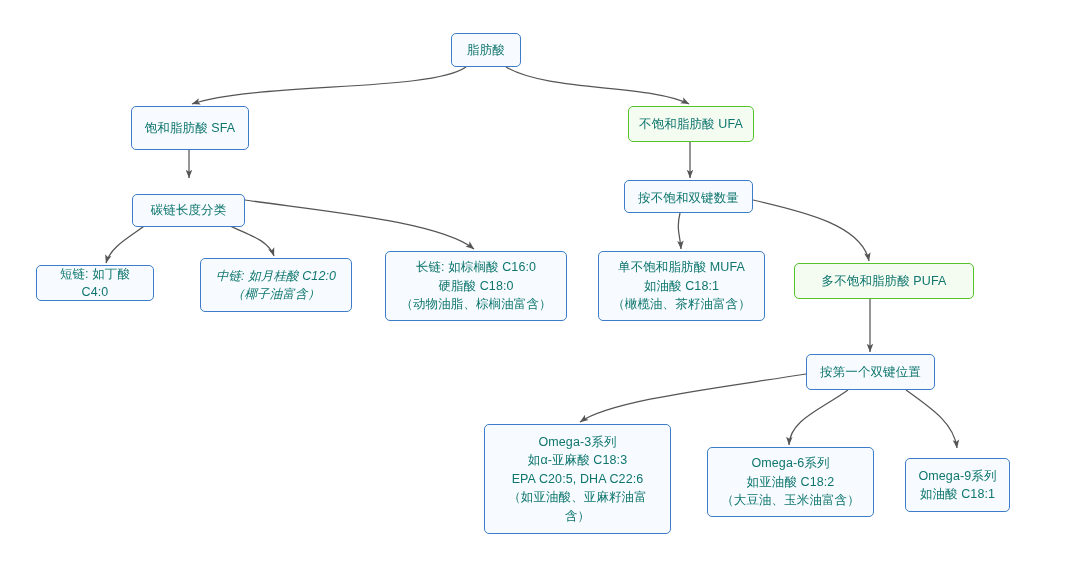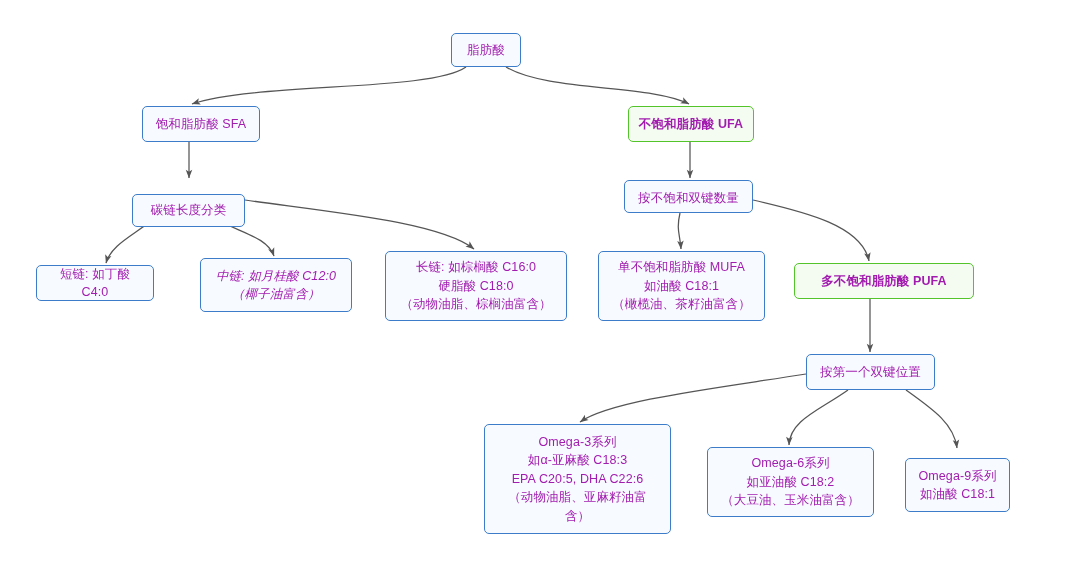--- a/index.html
+++ b/index.html
@@ -32,33 +32,32 @@
     box-sizing: border-box;
     display: flex;
     align-items: center;
     justify-content: center;
     text-align: center;
     border-radius: 5px;
     border-width: 1.3px;
     border-style: solid;
     font-size: 12.5px;
     line-height: 18.5px;
-    color: #a21caf;
+    color: #0f766e;
     white-space: pre-line;
     padding: 5px 9px;
     letter-spacing: 0.1px;
   }
   .node.blue {
     background: #f7fbff;
     border-color: #3d7cc9;
   }
   .node.green {
     background: #f4fbf1;
     border-color: #53c42a;
-    font-weight: bold;
   }
   .node-text {
     display: block;
     width: 100%;
     white-space: pre-line;
   }
 </style>
 </head>
 <body>
 
@@ -80,39 +79,39 @@
         <path d="M 680 213 C 676 230 680 234 681 249" fill="none" stroke="#555555" stroke-width="1.25" marker-end="url(#arrowhead)"></path>
         <path d="M 753 200 C 806 212 862 226 869 261" fill="none" stroke="#555555" stroke-width="1.25" marker-end="url(#arrowhead)"></path>
         <path d="M 870 299 L 870 352" fill="none" stroke="#555555" stroke-width="1.25" marker-end="url(#arrowhead)"></path>
         <path d="M 806 374 C 718 388 612 400 580 422" fill="none" stroke="#555555" stroke-width="1.25" marker-end="url(#arrowhead)"></path>
         <path d="M 848 390 C 820 410 790 420 789 445" fill="none" stroke="#555555" stroke-width="1.25" marker-end="url(#arrowhead)"></path>
         <path d="M 906 390 C 934 410 954 424 957 448" fill="none" stroke="#555555" stroke-width="1.25" marker-end="url(#arrowhead)"></path>
       </g>
   </svg>
   <div id="nodes-group">
       <div class="node blue" style="left: 451px; top: 33px; width: 70px; height: 34px;"><span class="node-text">脂肪酸</span></div>
-      <div class="node blue" style="left: 131px; top: 106px; width: 118px; height: 36px; margin-left: 11px;"><span class="node-text">饱和脂肪酸 SFA</span></div>
+      <div class="node blue" style="left: 131px; top: 106px; width: 118px; height: 44px;"><span class="node-text">饱和脂肪酸 SFA</span></div>
       <div class="node green" style="left: 628px; top: 106px; width: 126px; height: 36px;"><span class="node-text">不饱和脂肪酸 UFA</span></div>
       <div class="node blue" style="left: 132px; top: 180px; width: 113px; height: 33px; margin-top: 14px;"><span class="node-text">碳链长度分类</span></div>
       <div class="node blue" style="left: 624px; top: 180px; width: 129px; height: 33px; align-items: flex-end;"><span class="node-text">按不饱和双键数量</span></div>
       <div class="node blue" style="left: 36px; top: 265px; width: 118px; height: 36px;"><span class="node-text">短链: 如丁酸 C4:0</span></div>
       <div class="node blue" style="left: 200px; top: 258px; width: 152px; height: 54px; font-style: italic;"><span class="node-text">中链: 如月桂酸 C12:0
 （椰子油富含）</span></div>
       <div class="node blue" style="left: 385px; top: 251px; width: 182px; height: 70px;"><span class="node-text">长链: 如棕榈酸 C16:0
 硬脂酸 C18:0
 （动物油脂、棕榈油富含）</span></div>
       <div class="node blue" style="left: 598px; top: 251px; width: 167px; height: 70px;"><span class="node-text">单不饱和脂肪酸 MUFA
 如油酸 C18:1
 （橄榄油、茶籽油富含）</span></div>
       <div class="node green" style="left: 794px; top: 263px; width: 180px; height: 36px;"><span class="node-text">多不饱和脂肪酸 PUFA</span></div>
       <div class="node blue" style="left: 806px; top: 354px; width: 129px; height: 36px; justify-content: center;"><span class="node-text">按第一个双键位置</span></div>
       <div class="node blue" style="left: 484px; top: 424px; width: 187px; height: 110px;"><span class="node-text">Omega-3系列
 如α-亚麻酸 C18:3
 EPA C20:5, DHA C22:6
-（动物油脂、亚麻籽油富
+（如亚油酸、亚麻籽油富
 含）</span></div>
       <div class="node blue" style="left: 707px; top: 447px; width: 167px; height: 70px; justify-content: flex-end;"><span class="node-text">Omega-6系列
 如亚油酸 C18:2
 （大豆油、玉米油富含）</span></div>
       <div class="node blue" style="left: 905px; top: 458px; width: 105px; height: 54px;"><span class="node-text">Omega-9系列
 如油酸 C18:1</span></div>
     </div>
 </div>
 
 </body></html>

